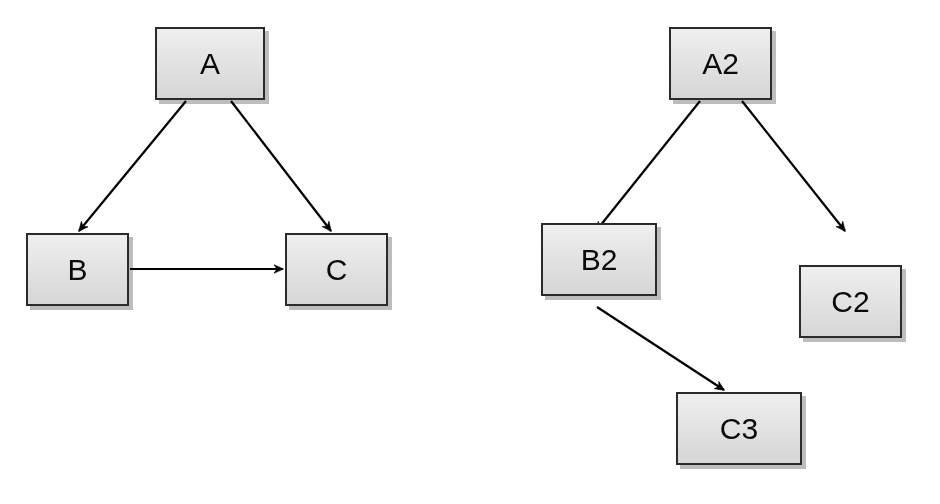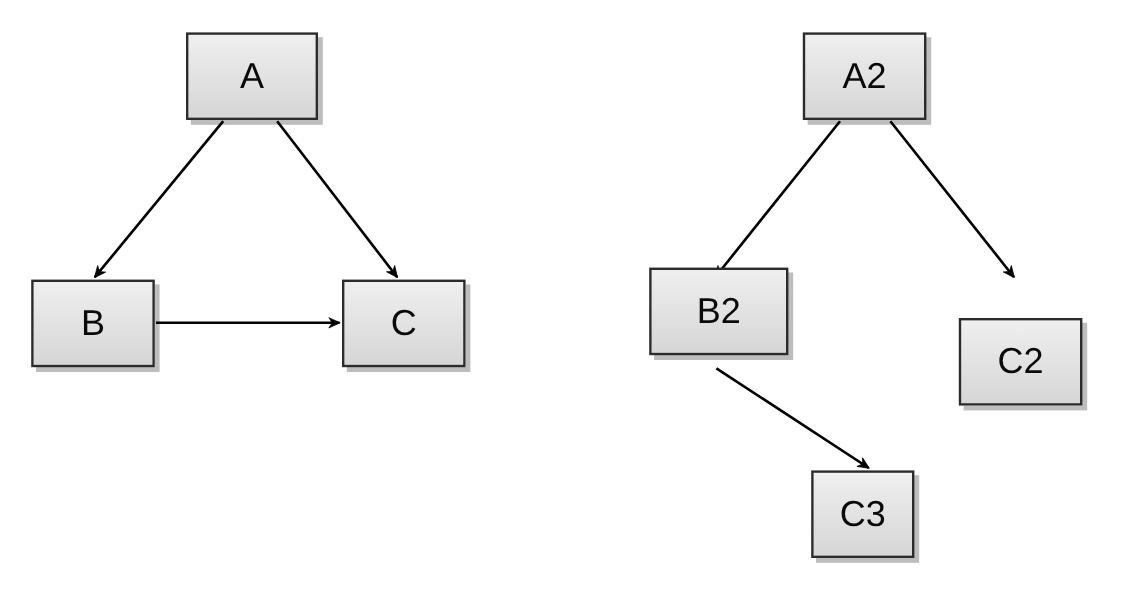--- a/index.html
+++ b/index.html
@@ -78,18 +78,18 @@
       </div>
       <div class="node" style="left: 669px; top: 27px; width: 103px; height: 73px; align-items: center;">
         <span class="node-label">A2</span>
       </div>
       <div class="node" style="left: 541px; top: 223px; width: 116px; height: 73px;">
         <span class="node-label">B2</span>
       </div>
       <div class="node" style="left: 799px; top: 233px; width: 103px; height: 73px; margin-top: 32px;">
         <span class="node-label">C2</span>
       </div>
-      <div class="node" style="left: 676px; top: 392px; width: 86px; height: 73px;">
+      <div class="node" style="left: 676px; top: 392px; width: 126px; height: 73px;">
         <span class="node-label">C3</span>
       </div>
     </div>
 
 </div>
 
 </body></html>

